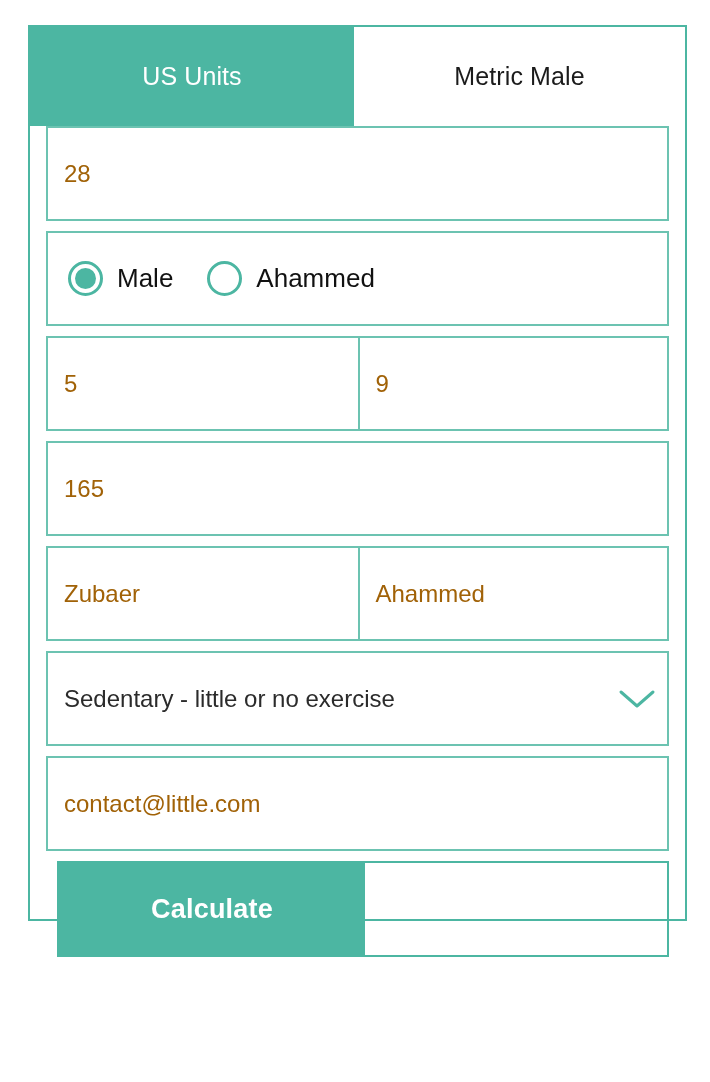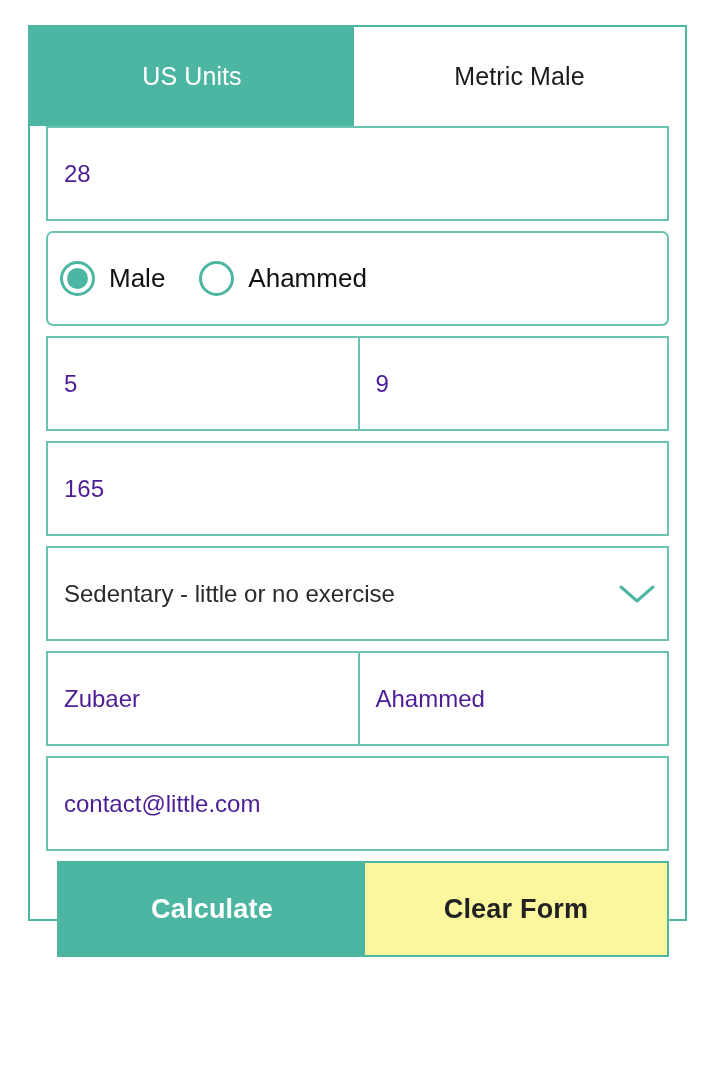--- a/index.html
+++ b/index.html
@@ -62,40 +62,39 @@
     margin-bottom: 10px;
     height: 95px;
   }
 
   .field {
     flex: 1;
     display: flex;
     align-items: center;
     padding: 0 16px;
     font-size: 24px;
-    color: #4c1d95;
+    color: #a16207;
     background: #ffffff;
     min-width: 0;
     overflow: hidden;
     white-space: nowrap;
   }
 
   .field + .field {
     border-left: 2px solid #6cc3b1;
   }
 
   .field-half { flex: 0 0 50%; }
 
   
   .radio-row {
     display: flex;
     align-items: center;
-    padding: 0 12px;
+    padding: 0 20px;
     gap: 0;
-    border-radius: 7px;
   }
 
   .radio-option {
     display: flex;
     align-items: center;
     cursor: pointer;
     user-select: none;
   }
 
   .radio-option + .radio-option { margin-left: 34px; }
@@ -213,37 +212,36 @@
 
     <div class="field-row">
       <div class="field field-half" placeholder="Feet">5</div>
       <div class="field field-half" placeholder="Inches">9</div>
     </div>
 
     <div class="field-row">
       <div class="field" placeholder="Weight">165</div>
     </div>
 
+    <div class="field-row">
+      <div class="field field-half" placeholder="First Name">Zubaer</div>
+      <div class="field field-half" placeholder="Last Name">Ahammed</div>
+    </div>
+
     <div class="field-row select-row">
       <div class="select-value">Sedentary - little or no exercise</div>
       <div class="chevron-down">
         <svg width="40" height="24" viewBox="0 0 40 24" aria-hidden="true">
           <polyline points="4,5 20,19 36,5" fill="none" stroke="#4cb6a2" stroke-width="3" stroke-linecap="round" stroke-linejoin="round"></polyline>
         </svg>
       </div>
     </div>
 
     <div class="field-row">
-      <div class="field field-half" placeholder="First Name">Zubaer</div>
-      <div class="field field-half" placeholder="Last Name">Ahammed</div>
-    </div>
-
-    <div class="field-row">
       <div class="field" placeholder="Email">contact@little.com</div>
     </div>
 
     <div class="button-row">
       <div class="btn btn-calculate">Calculate</div>
-      <div class="btn btn-clear">Clear Form</div>
     </div>
 
   </div>
 </div>
 
 </body></html>

